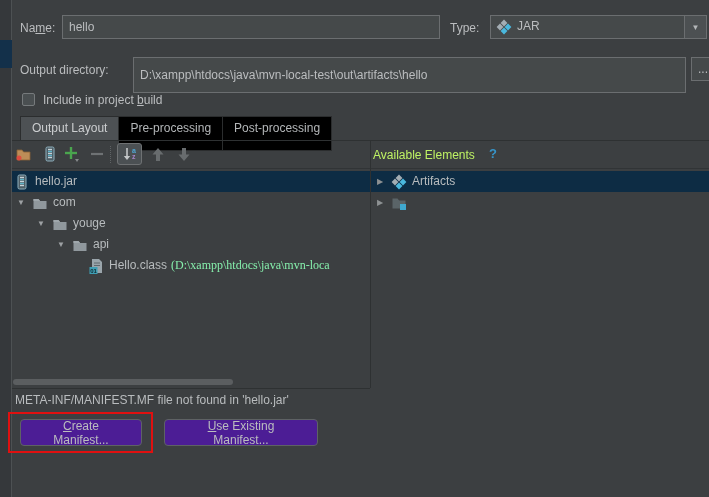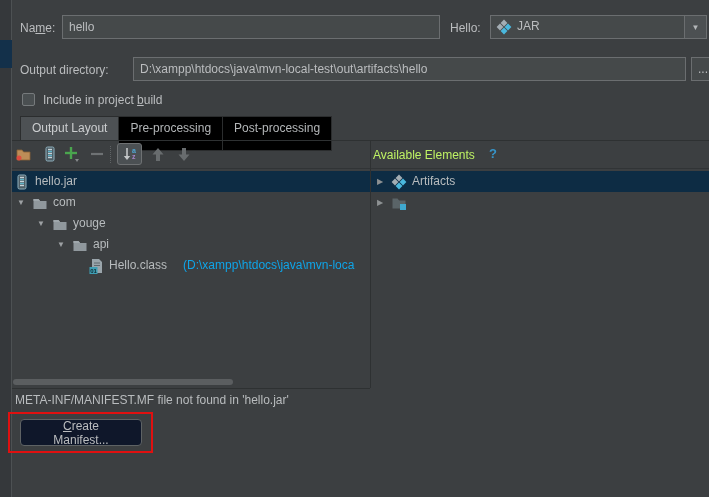--- a/index.html
+++ b/index.html
@@ -66,61 +66,61 @@
     position:absolute; height:21px; line-height:21px; display:flex; align-items:center;
     white-space:nowrap; overflow:hidden; color:#b8bcbe;
   }
   .trow.l { left:12px; width:358px; }
   .trow.r { left:371px; width:338px; }
   .trow.selected { background:#0d2c44; }
   .chev { width:10px; text-align:center; font-size:8px; flex:none; }
   .chev.down { color:#9da1a4; }
   .chev.right { color:#8d9193; }
   .ticon { width:16px; height:16px; flex:none; margin-right:5px; display:flex; align-items:center; justify-content:center; }
-  .tnote { color:#0ea5e9; margin-left:16px; }
+  .tnote { color:#86efac; margin-left:4px;font-family:Liberation Serif, serif; }
   .ind { flex:none; display:block; height:1px; }
 
   .hscroll { left:13px; top:379px; width:220px; height:6px; background:#5b5e60; border-radius:3px; }
   .tree-bottomline { left:12px; top:388px; width:358px; height:1px; background:#2e3132; }
 
   
   .msg { left:15px; top:392px; height:16px; line-height:16px; color:#b9bcbe; }
   .pbtn {
-    position:absolute; top:419px; height:27px; background:#0f172a; border:1px solid #5e6264;
+    position:absolute; top:419px; height:27px; background:#4c1d95; border:1px solid #5e6264;
     border-radius:4px; color:#bbbdbf; font-family:"Liberation Sans", sans-serif; font-size:12px;
     display:flex; align-items:center; justify-content:center; padding:0 14px;
   }
   .redbox { left:8px; top:412px; width:145px; height:41px; border:2px solid #e01010; pointer-events:none; }
 </style>
 </head>
 <body>
 
 <div id="app">
 
   <div class="abs side-strip"></div>
   <div class="abs side-strip-sel"></div>
 
   <div class="abs lbl" style="left:20px; top:20px;"><span>Na</span><span class="mn">m</span><span>e:</span></div>
   <input class="abs txt" style="left: 62px; top: 15px; width: 378px; height: 24px;" value="hello">
-  <div class="abs lbl" style="left:450px; top:20px;">Hello:</div>
+  <div class="abs lbl" style="left:450px; top:20px;">Type:</div>
   <div class="abs combo" style="left:490px; top:15px; width:217px; height:24px;">
     <span class="cval">
       <svg class="abs-none" width="16" height="16" viewBox="0 0 16 16">
         <rect x="5.6" y="1.6" width="4.8" height="4.8" transform="rotate(45 8 4)" fill="#a3adb3"></rect>
         <rect x="1.6" y="5.6" width="4.8" height="4.8" transform="rotate(45 4 8)" fill="#a3adb3"></rect>
         <rect x="9.6" y="5.6" width="4.8" height="4.8" transform="rotate(45 12 8)" fill="#4ab8dd"></rect>
         <rect x="5.6" y="9.6" width="4.8" height="4.8" transform="rotate(45 8 12)" fill="#4ab8dd"></rect>
       </svg>
       <span>JAR</span>
     </span>
     <span class="carrow">▼</span>
   </div>
 
   <div class="abs lbl" style="left:20px; top:62px;">Output directory:</div>
-  <input class="abs txt" style="left: 133px; top: 57px; width: 553px; height: 24px;" value="D:\xampp\htdocs\java\mvn-local-test\out\artifacts\hello">
+  <input class="abs txt" style="left: 133px; top: 57px; width: 553px; height: 36px;" value="D:\xampp\htdocs\java\mvn-local-test\out\artifacts\hello">
   <button class="abs btn3dots" style="left:691px; top:57px; width:24px; height:24px;">...</button>
 
   <div class="abs checkbox" style="left:22px; top:93px;"></div>
   <div class="abs lbl" style="left:43px; top:92px;"><span>Include in project </span><span class="mn">b</span><span>uild</span></div>
 
   <div class="abs tabs">
     <div class="tab active">Output Layout</div>
     <div class="tab">Pre-processing</div>
     <div class="tab">Post-processing</div>
   </div>
@@ -283,15 +283,18 @@
     </span>
   </div>
 
   <div class="abs hscroll"></div>
   <div class="abs tree-bottomline"></div>
 
   <div class="abs msg">META-INF/MANIFEST.MF file not found in 'hello.jar'</div>
   <button class="pbtn" style="left:20px; width:122px;">
       <span><span class="mn">C</span><span>reate Manifest...</span></span>
     </button>
+  <button class="pbtn" style="left:164px; width:154px;">
+      <span><span class="mn">U</span><span>se Existing Manifest...</span></span>
+    </button>
   <div class="abs redbox"></div>
 
 </div>
 
 </body></html>

